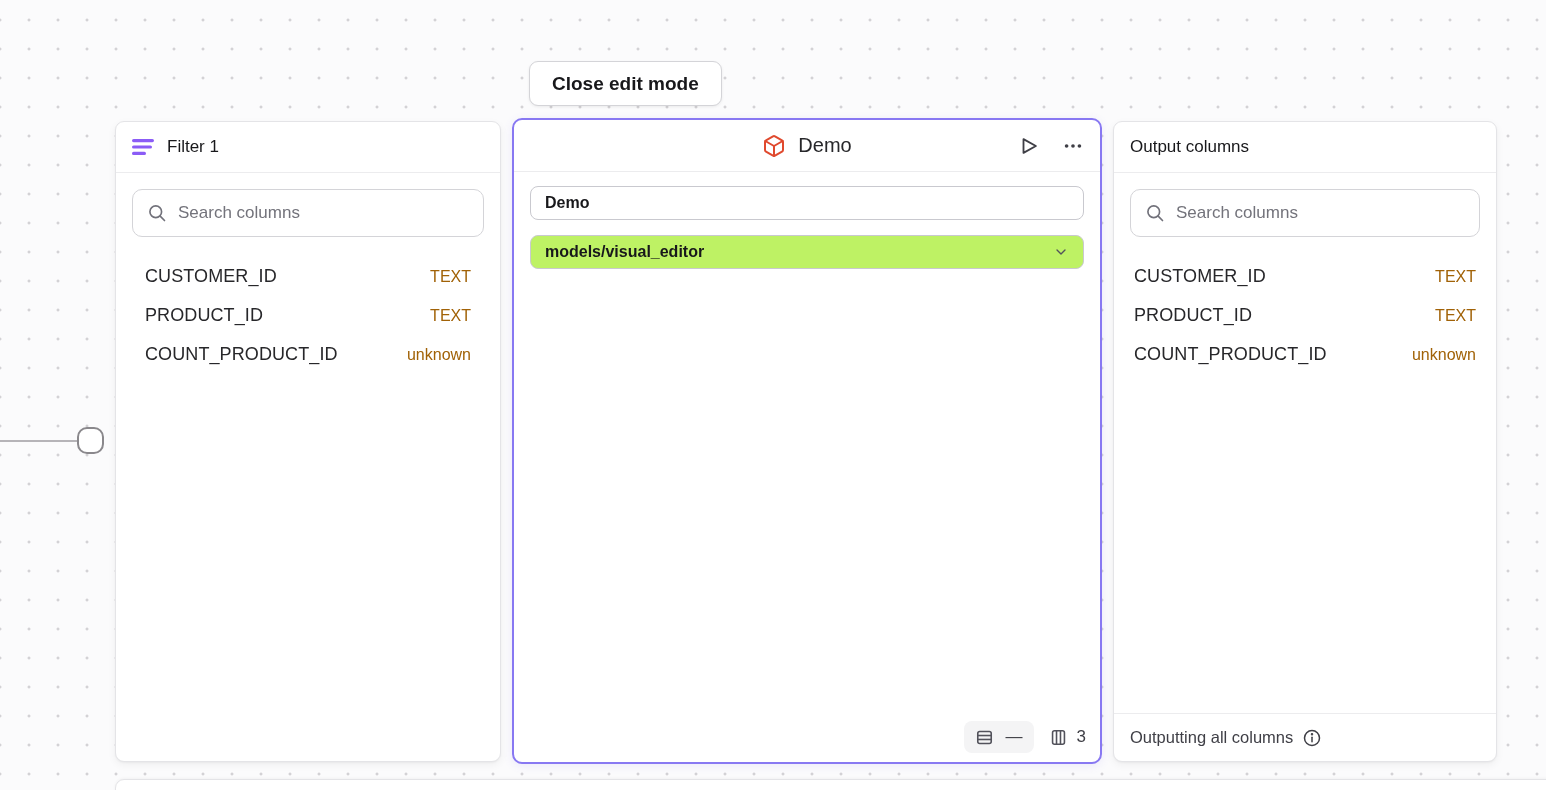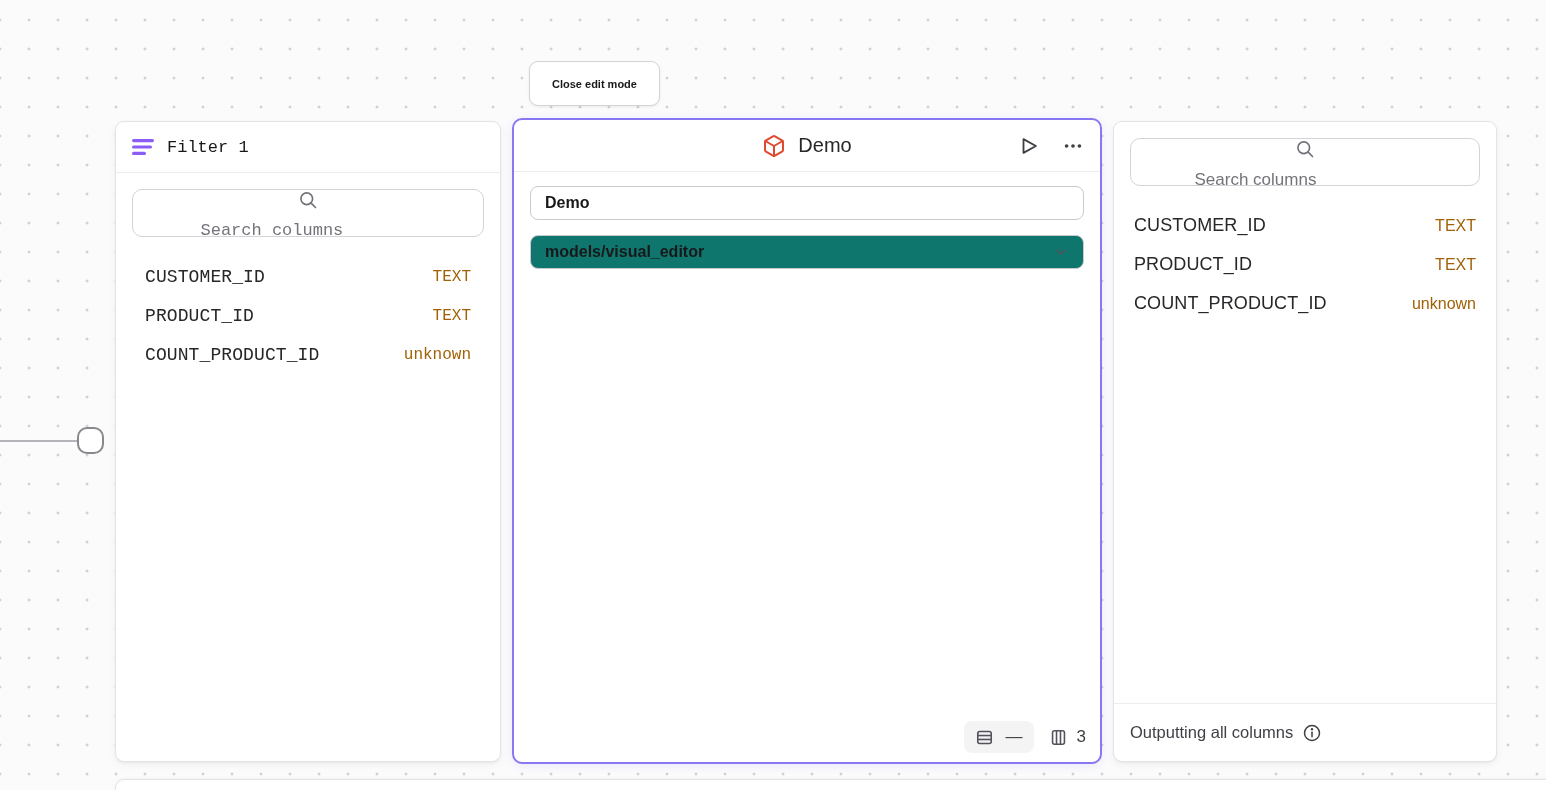--- a/index.html
+++ b/index.html
@@ -27,21 +27,21 @@
     position: absolute; left: 77px; top: 427px;
     width: 27px; height: 27px;
     background: #fff; border: 2px solid #8a888c; border-radius: 10px;
   }
 
   
   .close-edit-btn {
     position: absolute; left: 529px; top: 61px;
     height: 45px; padding: 0 22px;
     background: #fff; border: 1px solid #d4d4d8; border-radius: 9px;
-    font-family: inherit; font-size: 11px; font-weight: 700; color: #18181b;
+    font-family: inherit; font-size: 19px; font-weight: 700; color: #18181b;
     box-shadow: 0 1px 3px rgba(16,16,20,.07);
     display: flex; align-items: center; cursor: pointer;
   }
 
   
   .panel {
     position: absolute; background: #fff;
     border: 1px solid #e4e4e7; border-radius: 9px;
     box-shadow: 0 1px 2px rgba(16,16,20,.04), 0 3px 8px rgba(16,16,20,.05);
   }
@@ -49,36 +49,35 @@
     height: 51px; display: flex; align-items: center;
     padding: 0 16px; gap: 13px;
     border-bottom: 1px solid #ececee;
   }
   .panel-title { font-size: 17px; color: #18181b; }
   .search-box {
     margin: 16px 16px 0 16px; height: 48px;
     border: 1px solid #d4d4d8; border-radius: 10px;
     display: flex; align-items: center; gap: 11px; padding: 0 14px;
     background: #fff;
-    flex-direction: column;
   }
   .search-box input {
     border: none; outline: none; flex: 1;
     font-family: inherit; font-size: 17px; color: #27272a; background: transparent;
   }
   .search-box input::placeholder { color: #73737b; }
   .col-list { margin-top: 20px; }
   .col-row {
     height: 39px; display: flex; align-items: center; justify-content: space-between;
   }
   .col-name { font-size: 18px; font-weight: 500; color: #27272a; letter-spacing: .1px; }
   .col-type { font-size: 16px; color: #a16207; }
 
   
-  .filter-panel { left: 115px; top: 121px; width: 386px; height: 641px; font-family: Liberation Mono, monospace; }
+  .filter-panel { left: 115px; top: 121px; width: 386px; height: 641px; }
   .filter-panel .col-row { padding: 0 29px 0 29px; }
 
   
   .model-panel {
     left: 512px; top: 118px; width: 590px; height: 646px;
     border: 2px solid #8878f2; border-radius: 10px;
     box-shadow: 0 2px 10px rgba(122,104,240,.12);
   }
   .model-panel .panel-header {
     height: 52px; position: relative; justify-content: center; gap: 12px;
@@ -100,41 +99,41 @@
   .text-input {
     width: 100%; height: 34px;
     border: 1px solid #c9c9cf; border-radius: 8px;
     padding: 0 14px; font-family: inherit; font-size: 16px; font-weight: 600;
     color: #18181b; outline: none; background: #fff;
   }
   .field-gap { height: 15px; }
   .select-input {
     width: 100%; height: 34px;
     border: 1px solid #c9c9cf; border-radius: 8px;
-    padding: 0 14px; background: #0f766e; cursor: pointer;
+    padding: 0 14px; background: #bef264; cursor: pointer;
     display: flex; align-items: center; justify-content: space-between;
     font-size: 16px; font-weight: 600; color: #18181b;
   }
   .model-footer {
     position: absolute; right: 14px; bottom: 9px;
     display: flex; align-items: center; gap: 15px;
   }
   .stat-pill {
     display: flex; align-items: center; gap: 12px;
     background: #f4f4f5; border-radius: 8px; padding: 6px 11px;
     color: #3f3f46;
   }
   .stat-plain { display: flex; align-items: center; gap: 9px; color: #3f3f46; }
   .stat-value { font-size: 17px; font-weight: 500; color: #3f3f46; }
 
   
   .output-panel { left: 1113px; top: 121px; width: 384px; height: 641px; }
   .output-panel .col-row { padding: 0 20px; }
   .output-footer {
-    position: absolute; left: 0; right: 0; bottom: 0; height: 58px;
+    position: absolute; left: 0; right: 0; bottom: 0; height: 48px;
     border-top: 1px solid #ececee;
     display: flex; align-items: center; gap: 9px; padding: 0 16px;
     font-size: 16.5px; color: #3f3f46;
   }
 
   
   .bottom-panel {
     position: absolute; left: 115px; top: 779px; width: 1440px; height: 60px;
     background: #fff; border: 1px solid #e4e4e7;
     border-radius: 9px 9px 0 0;
@@ -250,20 +249,23 @@
             <line x1="9.5" y1="3.5" x2="9.5" y2="20.5"></line>
             <line x1="14.5" y1="3.5" x2="14.5" y2="20.5"></line>
           </svg>
         </span>
         <span class="stat-value">3</span>
       </div>
     </div>
   </section>
 
   <section class="panel output-panel">
+    <div class="panel-header">
+      <span class="panel-title">Output columns</span>
+    </div>
     <div class="search-box">
       <span>
         <svg width="20" height="20" viewBox="0 0 24 24" fill="none" stroke="#71717a" stroke-width="2" stroke-linecap="round">
           <circle cx="10.5" cy="10.5" r="7"></circle>
           <line x1="15.8" y1="15.8" x2="21" y2="21"></line>
         </svg>
       </span>
       <input type="text" placeholder="Search columns" style="">
     </div>
     <div class="col-list">

